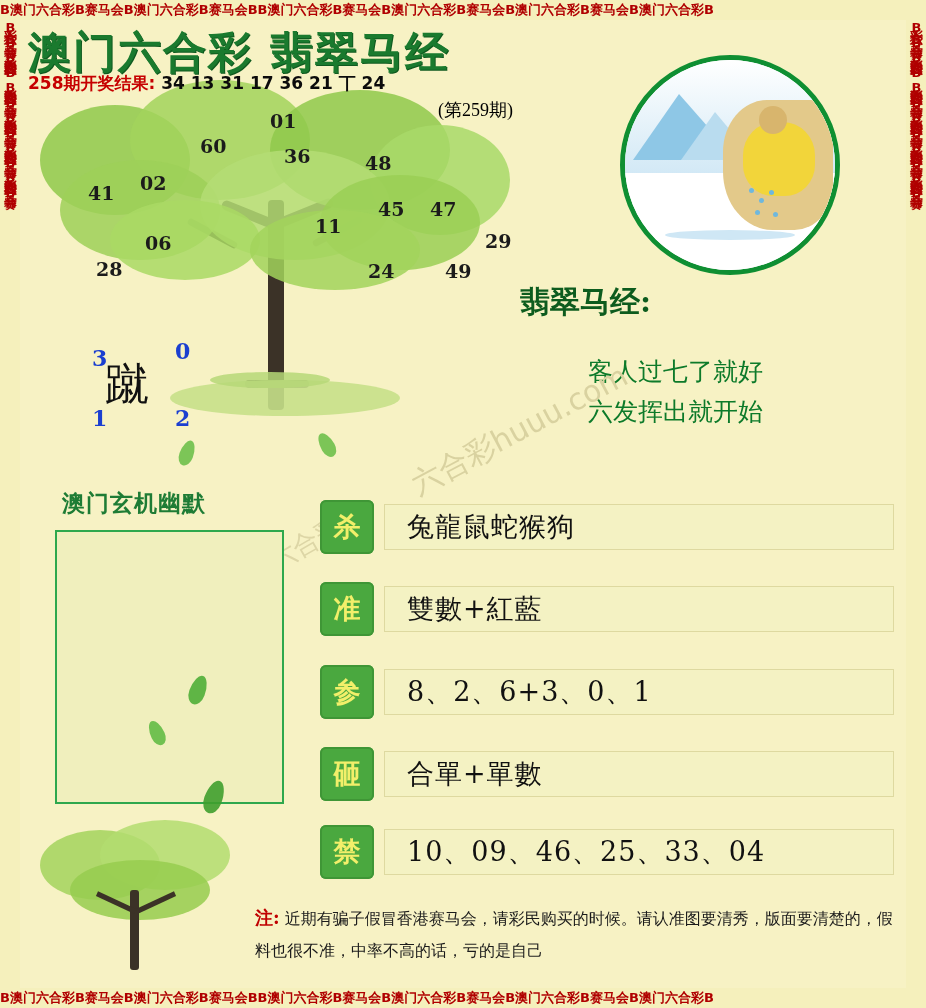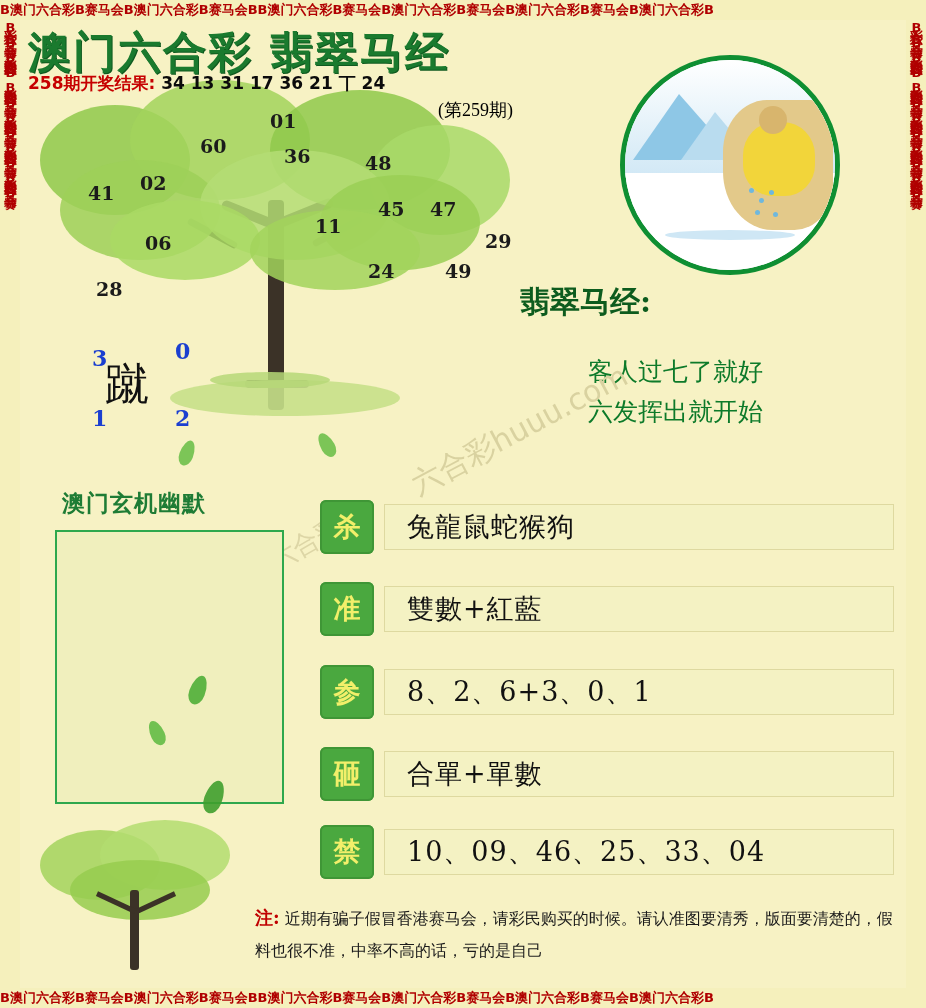--- a/index.html
+++ b/index.html
@@ -234,21 +234,21 @@
     <div class="tree-num" style="left:180px;top:55px;">60</div>
     <div class="tree-num" style="left:264px;top:65px;">36</div>
     <div class="tree-num" style="left:345px;top:72px;">48</div>
     <div class="tree-num" style="left:120px;top:92px;">02</div>
     <div class="tree-num" style="left:68px;top:102px;">41</div>
     <div class="tree-num" style="left:358px;top:118px;">45</div>
     <div class="tree-num" style="left:410px;top:118px;">47</div>
     <div class="tree-num" style="left:295px;top:135px;">11</div>
     <div class="tree-num" style="left:125px;top:152px;">06</div>
     <div class="tree-num" style="left:465px;top:150px;">29</div>
-    <div class="tree-num" style="left:76px;top:178px;margin-top:20px;">28</div>
+    <div class="tree-num" style="left:76px;top:178px;">28</div>
     <div class="tree-num" style="left:348px;top:180px;">24</div>
     <div class="tree-num" style="left:425px;top:180px;">49</div>
   </div>
 
   <div id="bottom-tree">
     <div class="leafblob" style="left:10px;top:10px;width:120px;height:70px;background:#a3d45d;"></div>
     <div class="leafblob" style="left:70px;top:0px;width:130px;height:70px;background:#b3dd70;"></div>
     <div class="leafblob" style="left:40px;top:40px;width:140px;height:60px;background:#97cc4f;"></div>
     <div class="trunk" style="left:100px;top:70px;width:9px;height:80px;border-radius:3px;"></div>
     <div class="trunk" style="left:65px;top:80px;width:42px;height:5px;transform:rotate(25deg);"></div>

